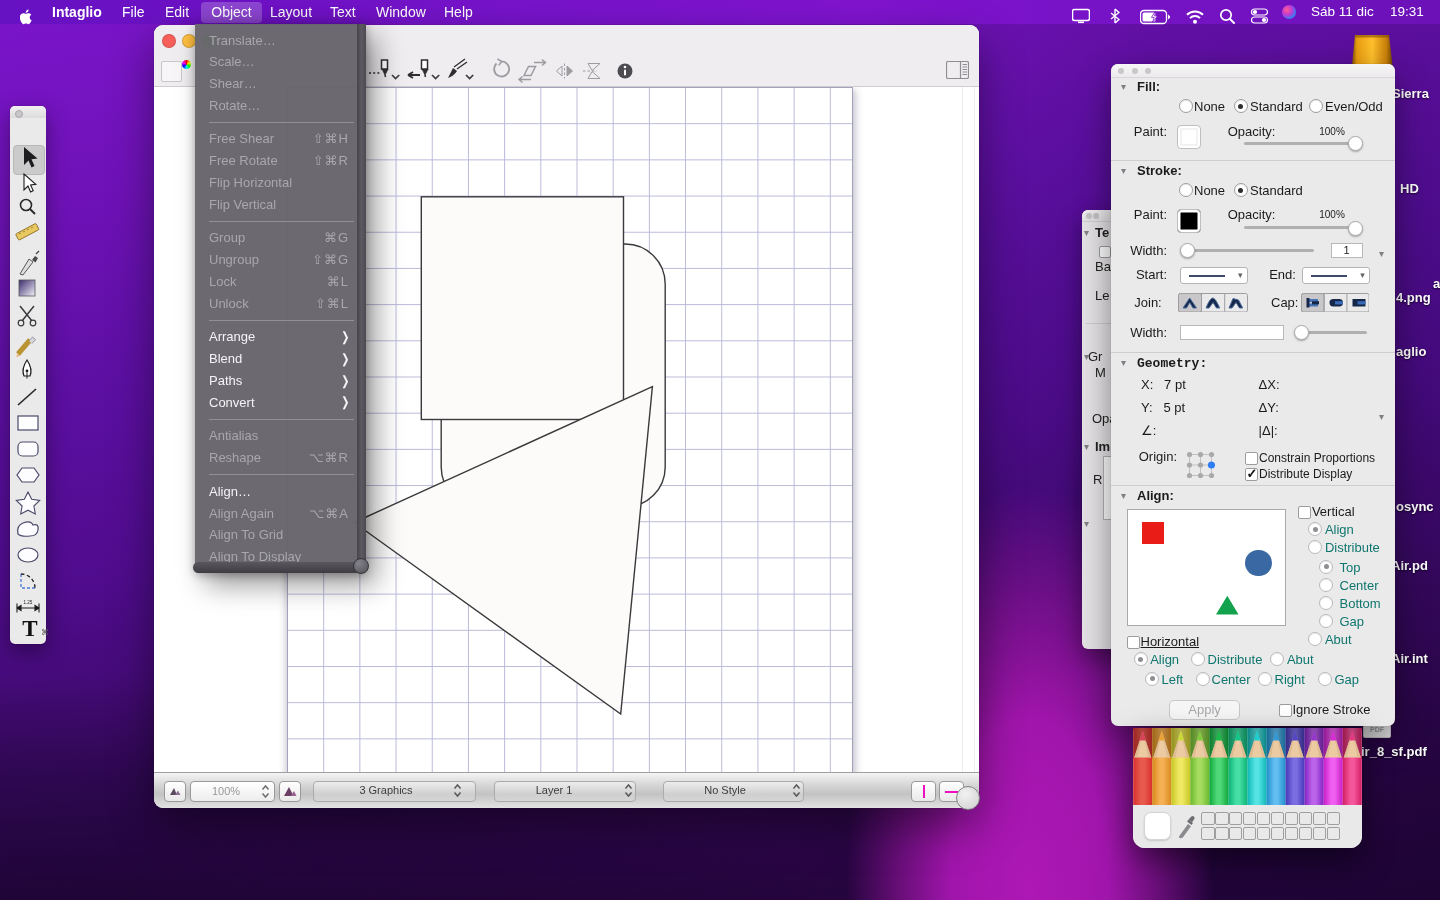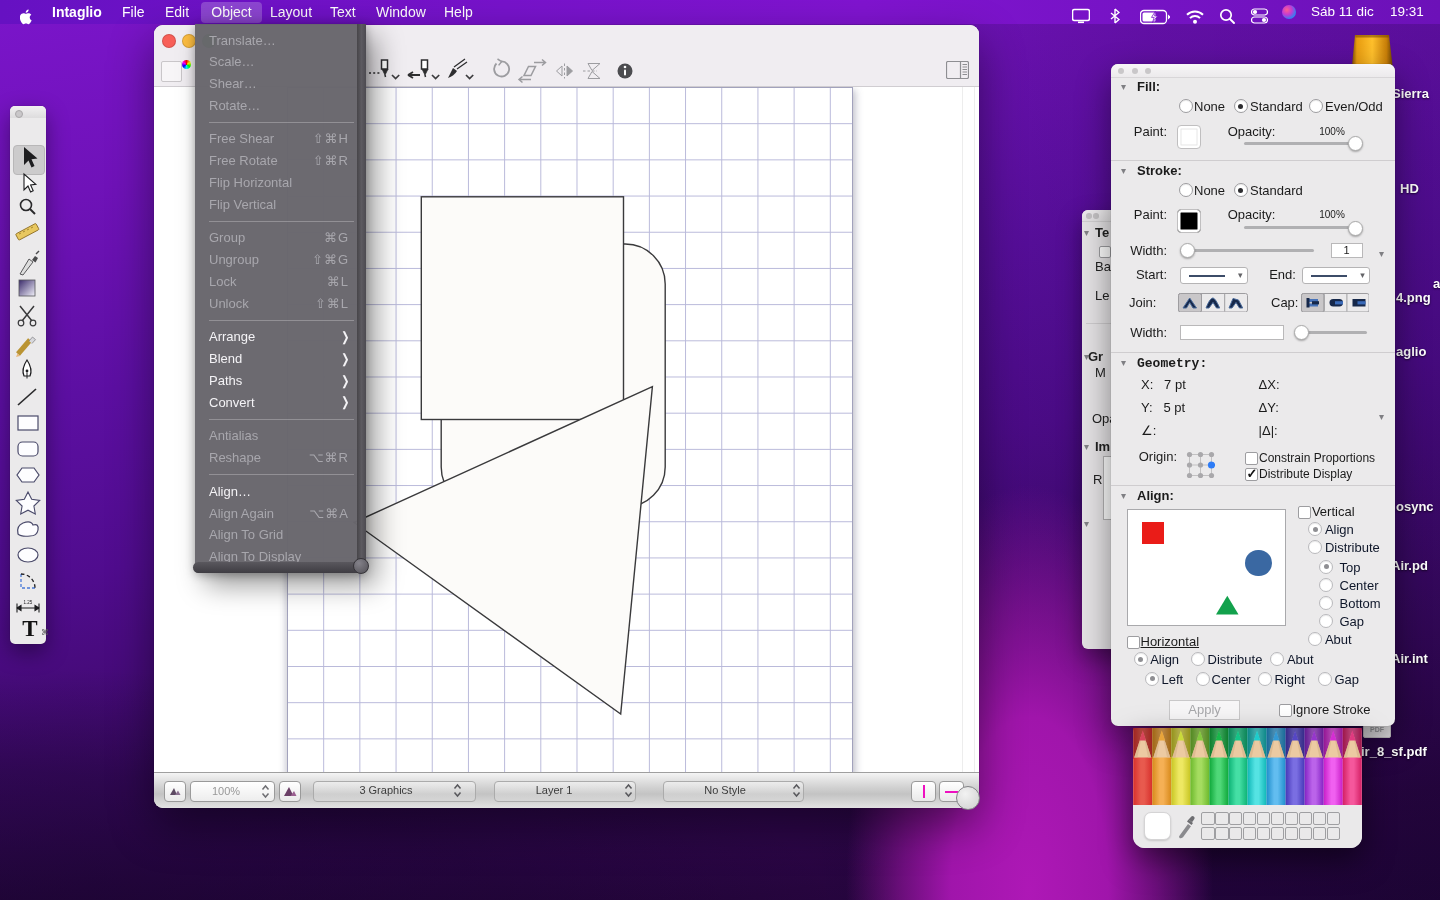--- a/index.html
+++ b/index.html
@@ -49,21 +49,21 @@
 
 #insp{position:absolute;left:1111px;top:64px;width:284px;height:662px;background:#ebeaeb;border-radius:7px;box-shadow:0 14px 34px rgba(0,0,0,.45),0 0 1px rgba(0,0,0,.4);font-size:13px;color:#1b1b1b;}
 #insp .hdr{position:absolute;font-weight:700;}
 #insp .chev{position:absolute;color:#7f7f83;font-size:10px;}
 .radio{position:absolute;width:12px;height:12px;border-radius:50%;background:#fff;border:1px solid #9d9da0;box-shadow:inset 0 1px 1px rgba(0,0,0,.08);}
 .radio.on::after{content:"";position:absolute;left:3.5px;top:3.5px;width:5px;height:5px;border-radius:50%;background:#2d2d30;}
 .radio.dim{border-color:#b9b9bc;}
 .radio.dim.on::after{background:#8f8f93;}
 .cbox{position:absolute;width:11px;height:11px;border-radius:2px;background:#fff;border:1px solid #9d9da0;}
 .ilabel{position:absolute;white-space:nowrap;}
-.dim{color:#0f172a;}
+.dim{color:#0f766e;}
 .slider{position:absolute;height:3px;border-radius:2px;background:#b0b0b2;}
 .knob{position:absolute;width:13px;height:13px;border-radius:50%;background:#fff;border:1px solid #ababab;box-shadow:0 1px 2px rgba(0,0,0,.3);}
 
 #backp{position:absolute;left:1082px;top:210px;width:60px;height:439px;background:#e6e4e6;border-radius:6px 0 0 6px;box-shadow:0 10px 25px rgba(0,0,0,.4);font-size:13px;color:#222;}
 
 #pencils{position:absolute;left:1133px;top:728px;width:229px;height:120px;border-radius:4px 4px 12px 12px;background:#e9e8e9;box-shadow:0 12px 30px rgba(0,0,0,.5);}
 </style>
 </head>
 <body>
 
@@ -332,21 +332,21 @@
  <div class="abs" style="left:0;top:0;width:60px;height:11px;background:linear-gradient(#f2f0f2,#e4e2e4);border-radius:6px 0 0 0;border-bottom:1px solid #d2d0d2;"></div>
  <div class="abs" style="left:4px;top:3px;width:5.5px;height:5.5px;border-radius:50%;background:#c6c4c6;"></div>
  <div class="abs" style="left:11px;top:3px;width:5.5px;height:5.5px;border-radius:50%;background:#c6c4c6;"></div>
  <div class="abs" style="left:2px;top:17px;color:#828286;font-size:10px;">▾</div>
  <div class="abs" style="left:13px;top:15px;font-weight:700;">Te</div>
  <div class="abs" style="left:17px;top:36px;width:10px;height:10px;background:#fff;border:1px solid #9d9da0;border-radius:2px;"></div>
  <div class="abs" style="left:13px;top:49px;">Ba</div>
  <div class="abs" style="left:13px;top:78px;">Le</div>
  <div class="abs" style="left:4px;top:113px;width:56px;height:1px;background:#cfcdcf;"></div>
  <div class="abs" style="left:2px;top:141px;color:#828286;font-size:10px;">▾</div>
- <div class="abs" style="left:6px;top:139px;font-weight:700;">Gr</div>
+ <div class="abs" style="left:6px;top:139px;font-weight:400;">Gr</div>
  <div class="abs" style="left:13px;top:155px;">M</div>
  <div class="abs" style="left:10px;top:201px;">Opa</div>
  <div class="abs" style="left:2px;top:231px;color:#828286;font-size:10px;">▾</div>
  <div class="abs" style="left:13px;top:229px;font-weight:700;">Im</div>
  <div class="abs" style="left:11px;top:262px;">Re</div>
  <div class="abs" style="left:21px;top:246px;width:39px;height:62px;background:#fff;border:1px solid #b5b4b5;"></div>
  <div class="abs" style="left:2px;top:308px;color:#828286;font-size:10px;">▾</div>
  <div class="abs" style="left:13px;top:306px;font-weight:700;margin-left:16px;">Pa</div>
 </div>
 <div id="insp">
@@ -389,21 +389,21 @@
  <div class="ilabel" style="left:18px;top:203px;width:38px;text-align:right;">Start:</div>
  <div class="abs" style="left:68.5px;top:203.3px;width:66px;height:14.4px;background:#fff;border:1px solid #b5b4b5;border-radius:3px;">
       <div style="position:absolute;left:8px;top:7px;width:36px;height:1.6px;background:#3c4c68;"></div>
       <span style="position:absolute;right:4px;top:2px;font-size:9px;color:#636367;">▾</span>
     </div>
  <div class="ilabel" style="left:158.2px;top:203px;">End:</div>
  <div class="abs" style="left:190.7px;top:203.3px;width:66px;height:14.4px;background:#fff;border:1px solid #b5b4b5;border-radius:3px;">
       <div style="position:absolute;left:8px;top:7px;width:36px;height:1.6px;background:#3c4c68;"></div>
       <span style="position:absolute;right:4px;top:2px;font-size:9px;color:#636367;">▾</span>
     </div>
- <div class="ilabel" style="left:18px;top:231px;width:38px;text-align:left;">Join:</div>
+ <div class="ilabel" style="left:18px;top:231px;width:38px;text-align:center;">Join:</div>
  <svg class="abs" style="left:67.2px;top:228.5px;" width="70" height="19.5" viewBox="0 0 70 19.5">
   <rect x="0.5" y="0.5" width="69" height="18.5" rx="2" fill="#ebeaeb" stroke="#9e9da0"></rect>
   <rect x="0.5" y="0.5" width="23" height="18.5" rx="2" fill="#c9c7c9" stroke="#9e9da0"></rect>
   <path d="M23.5 1 V18.5 M46.7 1 V18.5" stroke="#9e9da0"></path>
   <path d="M5 15 L11.7 5 L18.5 15 L15 15 L11.7 9.5 L8.5 15 Z" fill="#16284a" stroke="#4a6a9a" stroke-width="1"></path>
   <path d="M28 15 L31 15 L35 9.5 L38.5 15 L41.7 15 Q37 4.5 34.8 5 Q32 5 28 15 Z" fill="#16284a" stroke="#4a6a9a" stroke-width="1"></path>
   <path d="M51 15 L54 15 L58 9.5 L61.5 15 L64.7 15 L60.5 7 L55 5.5 Z" fill="#16284a" stroke="#4a6a9a" stroke-width="1"></path>
  </svg>
  <div class="ilabel" style="left:160px;top:231px;">Cap:</div>
  <svg class="abs" style="left:189.9px;top:228.5px;" width="68.6" height="19.5" viewBox="0 0 68.6 19.5">
@@ -490,21 +490,21 @@
  <div class="radio dim" style="left:159.2px;top:588.1px;"></div>
     <div class="ilabel dim" style="left:175.9px;top:588.1px;">Abut</div>
  <div class="radio dim on" style="left:34.4px;top:607.6px;"></div>
     <div class="ilabel dim" style="left:50.5px;top:607.6px;">Left</div>
  <div class="radio dim" style="left:84.7px;top:607.6px;"></div>
     <div class="ilabel dim" style="left:100.5px;top:607.6px;">Center</div>
  <div class="radio dim" style="left:147.1px;top:607.6px;"></div>
     <div class="ilabel dim" style="left:163.5px;top:607.6px;">Right</div>
  <div class="radio dim" style="left:206.9px;top:607.6px;"></div>
     <div class="ilabel dim" style="left:223.5px;top:607.6px;">Gap</div>
- <div class="abs" style="left:57.9px;top:636.2px;width:69.3px;height:17.4px;background:#f7f6f7;border:1px solid #c9c8c9;border-radius:0;color:#a8a8ab;font-size:13px;text-align:center;line-height:17.4px;">Apply</div>
+ <div class="abs" style="left:57.9px;top:636.2px;width:69.3px;height:17.4px;background:#f7f6f7;border:1px solid #c9c8c9;border-radius:5px;color:#a8a8ab;font-size:13px;text-align:center;line-height:17.4px;">Apply</div>
  <div class="cbox" style="left:167.5px;top:639.7px;"></div>
  <div class="ilabel" style="left:181.4px;top:638px;">Ignore Stroke</div>
 </div>
 <div id="pencils">
  <svg class="abs" style="left:0;top:0;" width="229" height="77" viewBox="0 0 228.6 77">
       <defs>
         <linearGradient id="pg0" x1="0" y1="0" x2="1" y2="0">
           <stop offset="0" stop-color="#d8302c"></stop>
           <stop offset="0.40" stop-color="#e85a4e"></stop>
           <stop offset="0.58" stop-color="#e85a4e"></stop>

